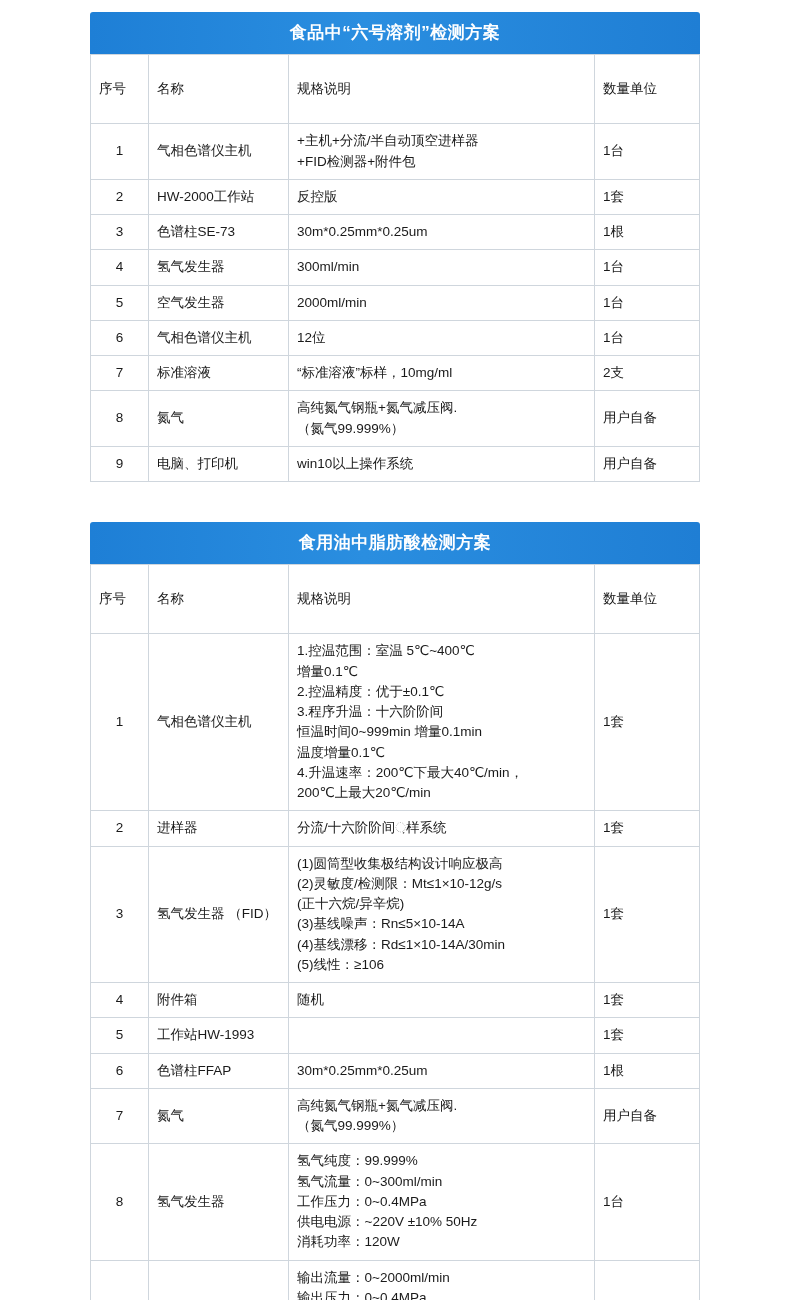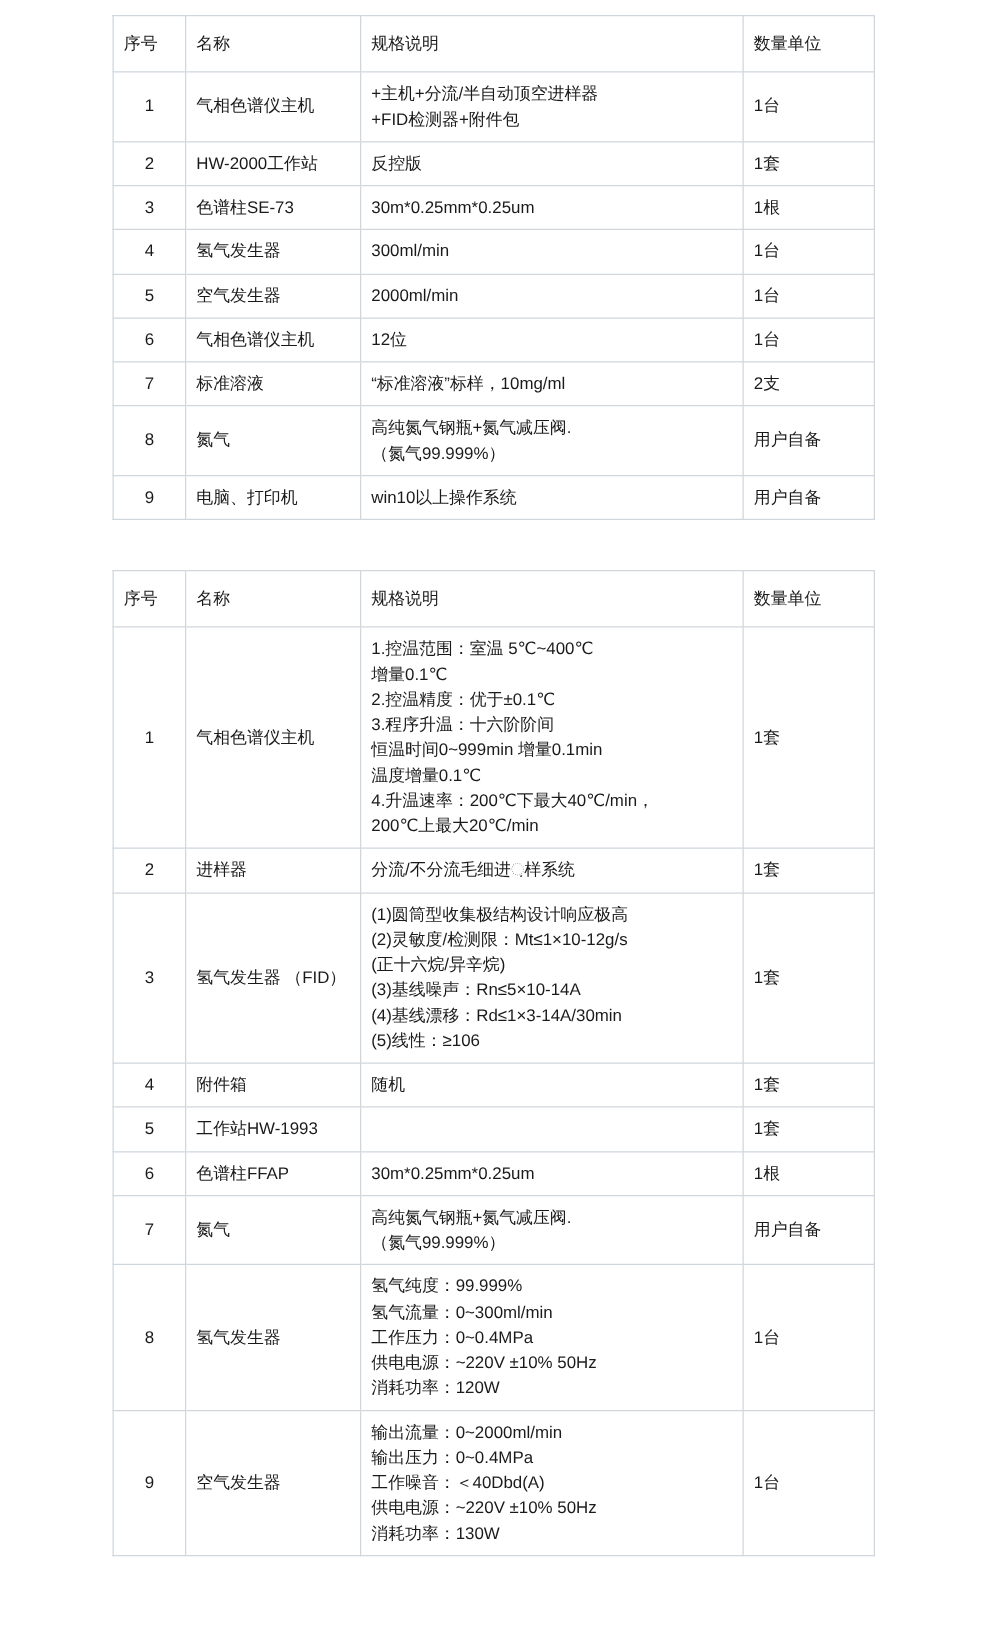--- a/index.html
+++ b/index.html
@@ -44,37 +44,38 @@
     font-size: 13.5px;
     line-height: 1.5;
     padding: 7px 8px;
     color: #1a1a1a;
   }
   table.spec th {
     font-weight: normal;
     text-align: left;
     background: #ffffff;
     font-size: 13.5px;
-    padding: 12px 8px;
+    padding: 24px 8px;
   }
   .col-no   { width: 58px;  text-align: center; }
   .col-name { width: 140px; }
   .col-spec { width: auto; }
   .col-unit { width: 105px; }
   td.center { text-align: center; }
   .cell-multi {
     white-space: pre-line;
   }
 </style>
 </head>
 <body>
 
 <div class="page">
 
   <div class="table-block">
+    <div class="table-title">食品中“六号溶剂”检测方案</div>
     <table class="spec">
       <colgroup>
         <col class="col-no">
           <col class="col-name">
           <col class="col-spec">
           <col class="col-unit">
       </colgroup>
       <thead>
         <tr>
           <th class="center">序号</th>
@@ -138,20 +139,21 @@
           <td class="center">9</td>
           <td>电脑、打印机</td>
           <td class="cell-multi">win10以上操作系统</td>
           <td>用户自备</td>
         </tr>
       </tbody>
     </table>
   </div>
 
   <div class="table-block">
+    <div class="table-title">食用油中脂肪酸检测方案</div>
     <table class="spec">
       <colgroup>
         <col class="col-no">
           <col class="col-name">
           <col class="col-spec">
           <col class="col-unit">
       </colgroup>
       <thead>
         <tr>
           <th class="center">序号</th>
@@ -170,31 +172,31 @@
 3.程序升温：十六阶阶间
 恒温时间0~999min 增量0.1min
 温度增量0.1℃
 4.升温速率：200℃下最大40℃/min，
 200℃上最大20℃/min</td>
           <td>1套</td>
         </tr>
         <tr>
           <td class="center">2</td>
           <td>进样器</td>
-          <td class="cell-multi">分流/不分流毛细进઼样系统</td>
+          <td class="cell-multi">分流/十六阶阶间઼样系统</td>
           <td>1套</td>
         </tr>
         <tr>
           <td class="center">3</td>
           <td>氢气发生器 （FID）</td>
           <td class="cell-multi">(1)圆筒型收集极结构设计响应极高
 (2)灵敏度/检测限：Mt≤1×10-12g/s
 (正十六烷/异辛烷)
 (3)基线噪声：Rn≤5×10-14A
-(4)基线漂移：Rd≤1×3-14A/30min
+(4)基线漂移：Rd≤1×10-14A/30min
 (5)线性：≥106</td>
           <td>1套</td>
         </tr>
         <tr>
           <td class="center">4</td>
           <td>附件箱</td>
           <td class="cell-multi">随机</td>
           <td>1套</td>
         </tr>
         <tr>

